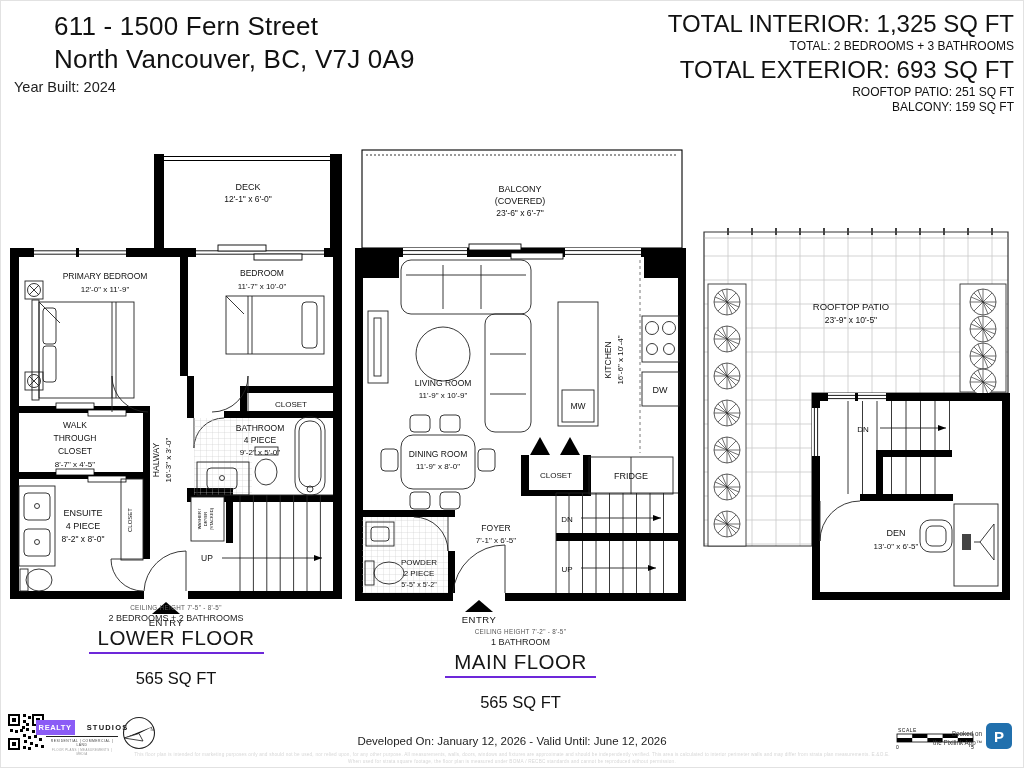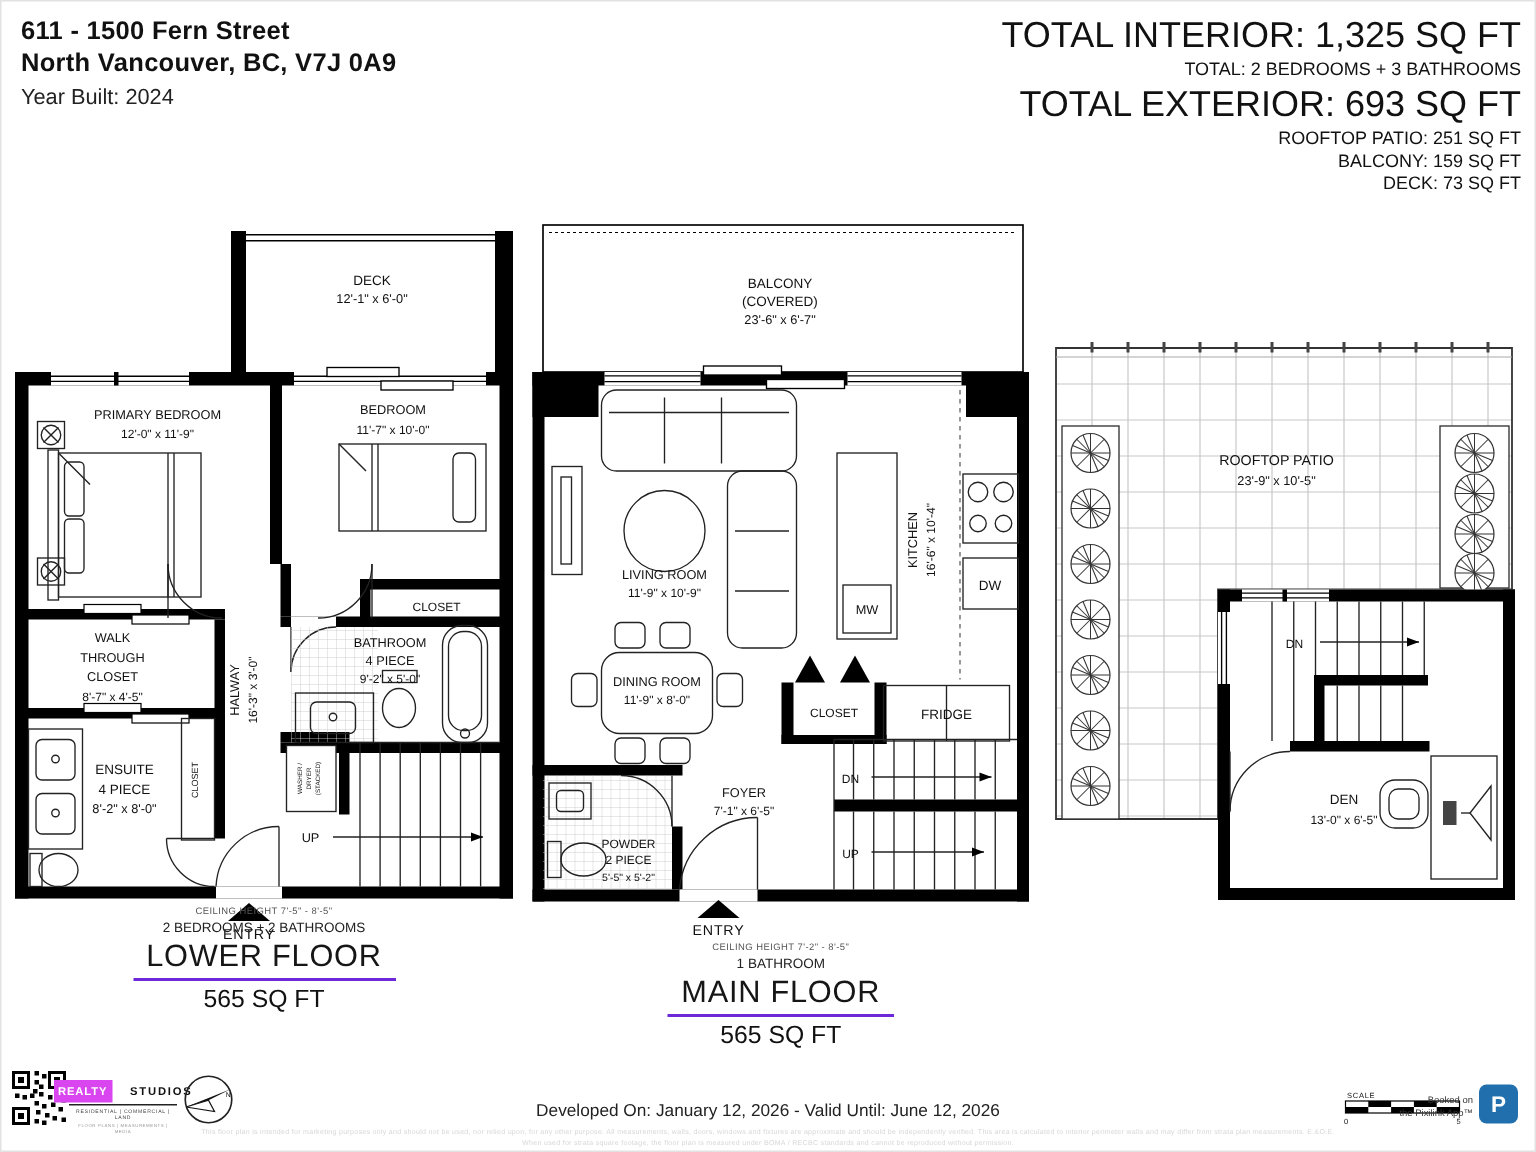--- a/index.html
+++ b/index.html
@@ -1,35 +1,35 @@
 <!DOCTYPE html>
 <html><head>
 <meta charset="utf-8">
 <style>
   html,body{margin:0;padding:0;background:#fff;}
   .stage{position:relative;width:1024px;height:768px;background:#fff;overflow:hidden;
          font-family:"Liberation Sans",sans-serif;box-shadow:inset 0 0 0 1px #e2e2e2;}
   .addr{position:absolute;left:14px;top:10px;color:#111;}
-  .addr .l1,.addr .l2{font-size:17px;font-weight:700;line-height:1.25;letter-spacing:.2px;}
+  .addr .l1,.addr .l2{font-size:26px;font-weight:400;line-height:1.25;letter-spacing:.2px;margin-left:40px;}
   .addr .yr{font-size:14.5px;margin-top:4px;color:#222;}
   .stats{position:absolute;right:10px;top:8px;text-align:right;color:#111;}
   .stat-big{font-size:24px;line-height:1.3;font-weight:400;}
   .stat-small{font-size:12px;line-height:1.25;}
   svg.plan{position:absolute;}
   svg text{font-family:"Liberation Sans",sans-serif;fill:#111;}
   .flabel{position:absolute;text-align:center;color:#111;}
   .flabel .ceil{font-size:6.3px;letter-spacing:.3px;color:#555;}
   .flabel .rms{font-size:9px;margin-top:2px;color:#222;}
   .flabel .nm{display:inline-block;font-size:20.5px;letter-spacing:.5px;color:#161616;
               border-bottom:2px solid #6d28d9;padding:1px 9px 2px;margin-top:2px;}
-  .flabel .ar{font-size:16.5px;margin-top:3px;}
+  .flabel .ar{font-size:16.5px;margin-top:15px;}
   .devline{position:absolute;left:0;right:0;top:735px;text-align:center;font-size:11.5px;color:#222;}
   .logo{position:absolute;left:46px;top:720px;width:72px;text-align:center;}
   .logo .row{display:flex;align-items:stretch;justify-content:center;border-bottom:1px solid #222;padding-bottom:1px;}
-  .logo .realty{background:#d946ef;color:#fff;font-size:7.5px;font-weight:700;padding:3px 3px;letter-spacing:.6px;}
+  .logo .realty{background:#8b5cf6;color:#fff;font-size:7.5px;font-weight:700;padding:3px 3px;letter-spacing:.6px;}
   .logo .studios{color:#111;font-size:7.5px;font-weight:700;padding:3px 0 3px 12px;letter-spacing:1.2px;}
   .logo .tag1{font-size:3.4px;letter-spacing:.5px;color:#444;margin-top:1.5px;}
   .logo .tag2{font-size:2.9px;letter-spacing:.4px;color:#999;margin-top:1px;}
   .scalebox{position:absolute;left:895px;top:726px;}
   .booked{position:absolute;right:42px;top:729px;text-align:right;font-size:6.3px;line-height:1.5;color:#333;}
   .pbadge{position:absolute;left:986px;top:723px;width:26px;height:26px;border-radius:5px;
           display:flex;align-items:center;justify-content:center;color:#fff;font-size:15px;font-weight:700;}
   .disc{position:absolute;left:0;right:0;text-align:center;color:#d7d7d7;}
   .disc1{top:752px;font-size:4.7px;letter-spacing:.2px;}
   .disc2{top:759px;font-size:4.7px;letter-spacing:.2px;}
@@ -43,21 +43,20 @@
     <div class="l1">611 - 1500 Fern Street</div>
     <div class="l2">North Vancouver, BC, V7J 0A9</div>
     <div class="yr">Year Built: 2024</div>
   </div>
   <div class="stats">
     <div class="stat-big">TOTAL INTERIOR: 1,325 SQ FT</div>
     <div class="stat-small">TOTAL: 2 BEDROOMS + 3 BATHROOMS</div>
     <div class="stat-big">TOTAL EXTERIOR: 693 SQ FT</div>
     <div class="stat-small">ROOFTOP PATIO: 251 SQ FT</div>
     <div class="stat-small">BALCONY: 159 SQ FT</div>
-    <div class="stat-small">DECK: 73 SQ FT</div>
   </div>
 
   <svg class="plan" style="left:8px;top:150px" width="336" height="478" viewBox="0 0 336 478">
     <defs>
       <pattern id="tileL" width="6" height="6" patternUnits="userSpaceOnUse">
         <path d="M6 0H0V6" fill="none" stroke="#c9c9c9" stroke-width="0.6"></path>
       </pattern>
     </defs>
 
     <g>

